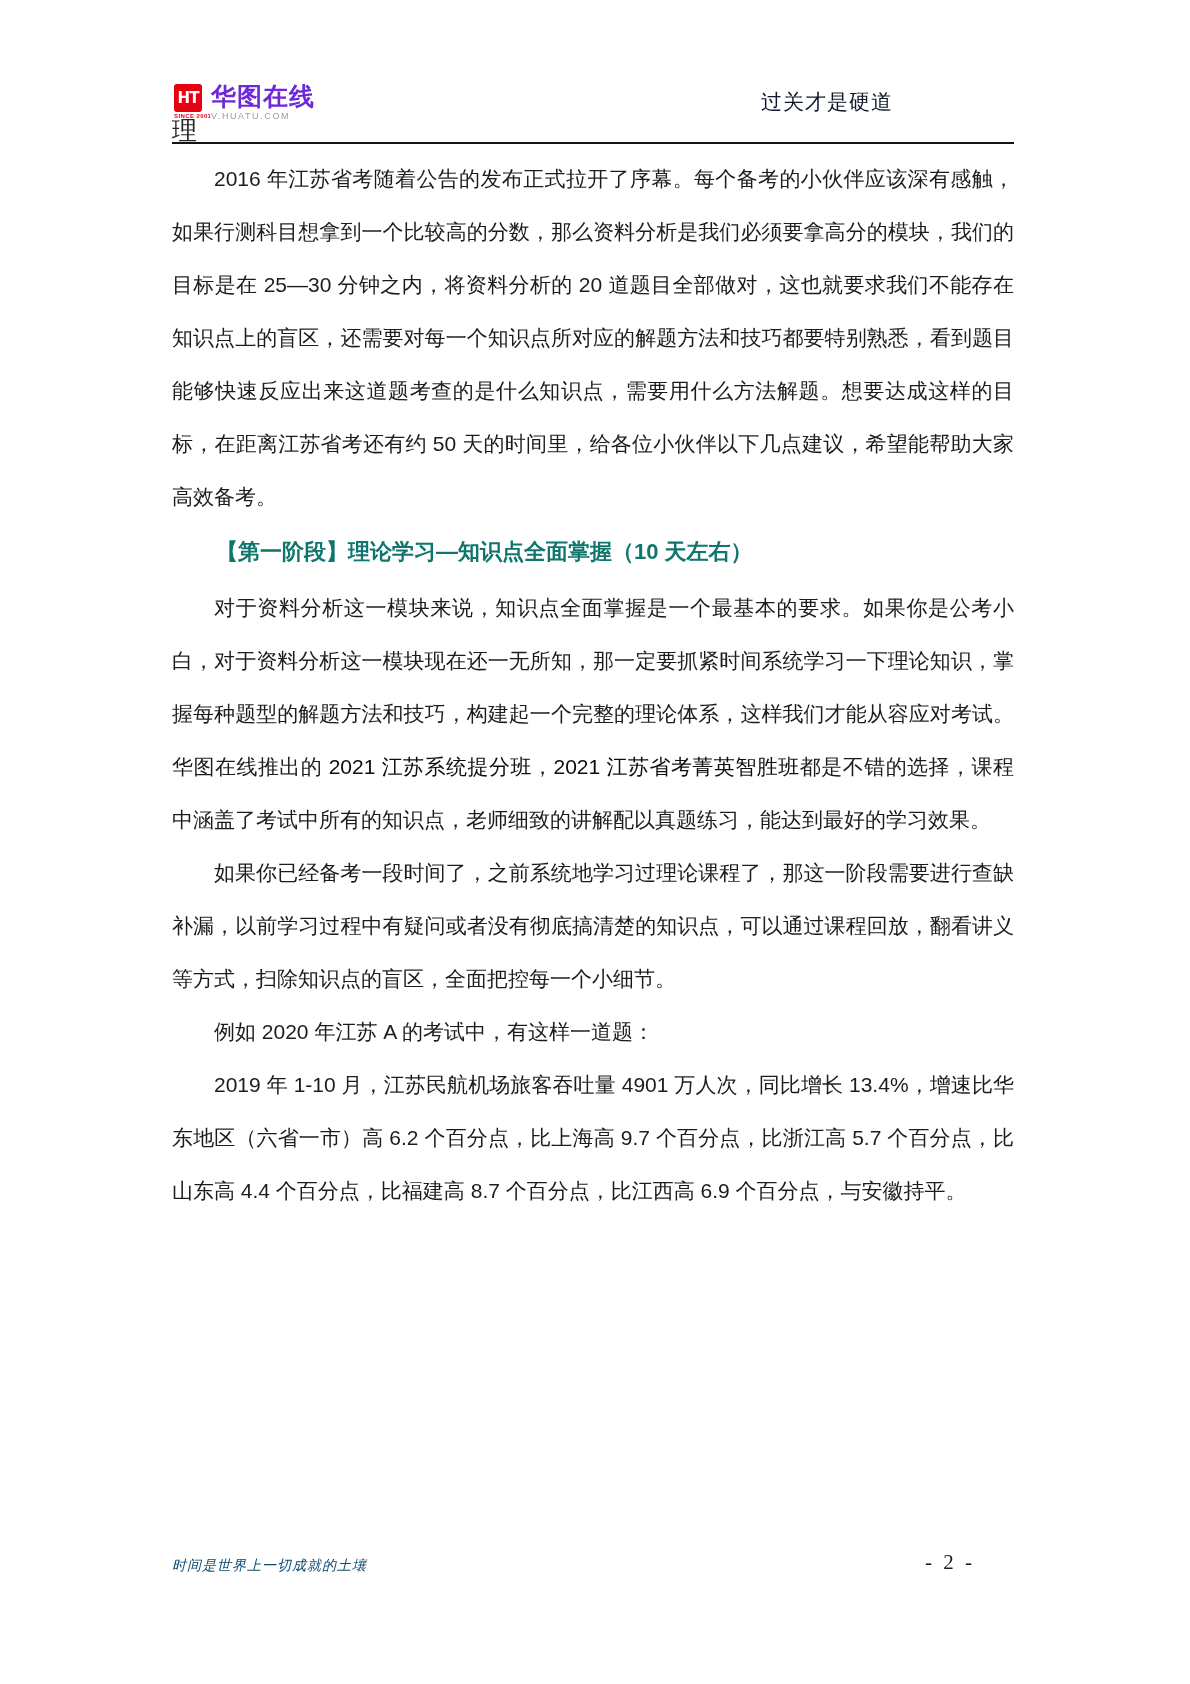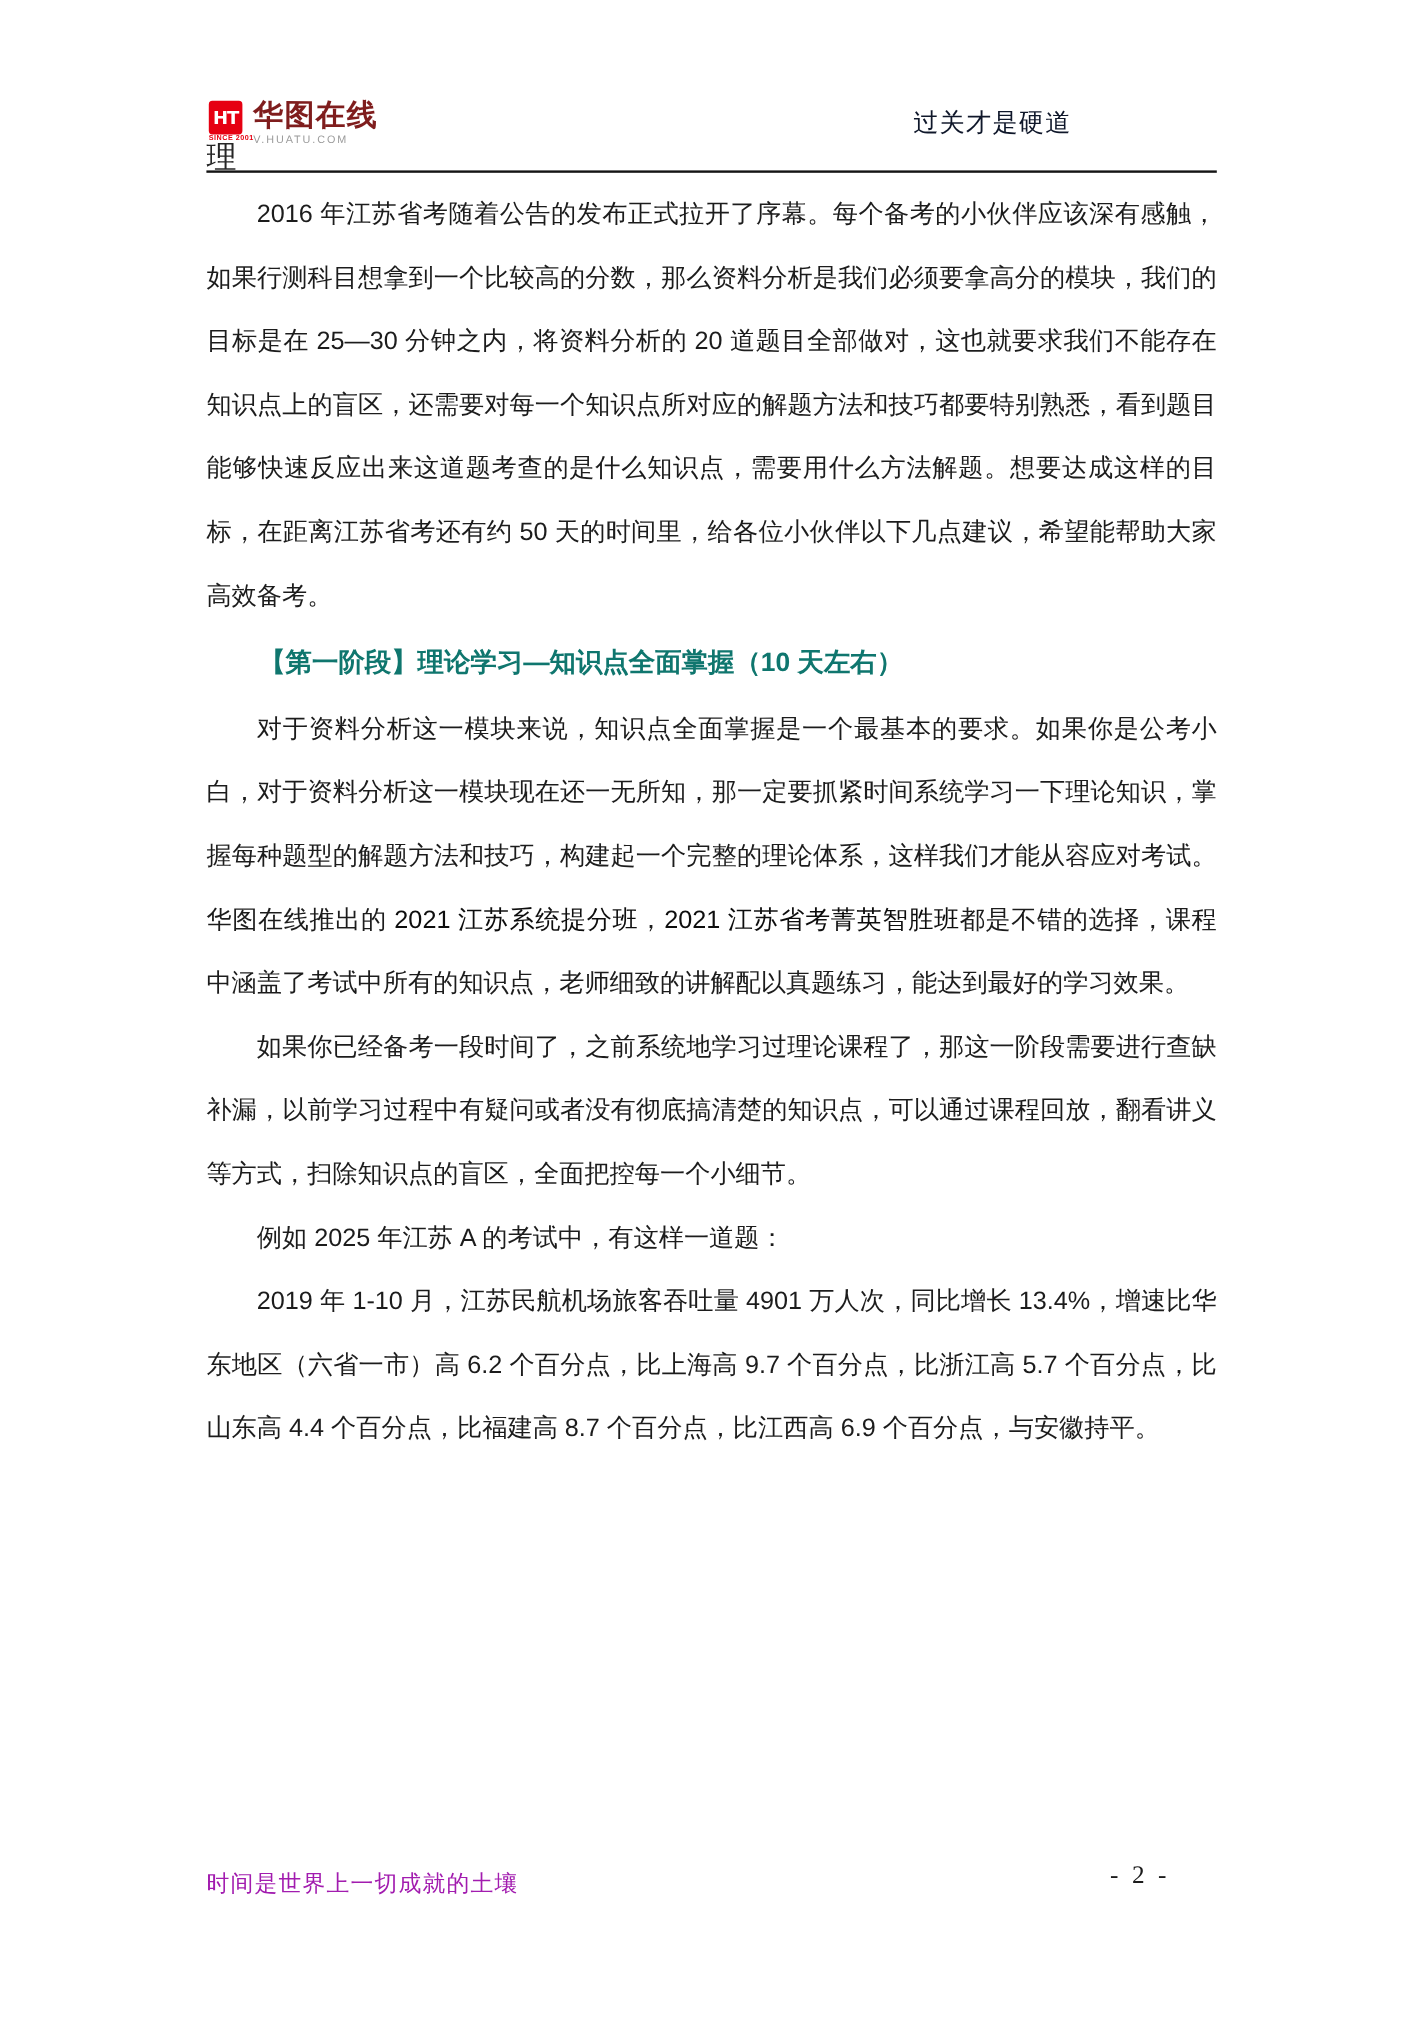--- a/index.html
+++ b/index.html
@@ -42,21 +42,21 @@
     font-weight: bold;
     color: #e60012;
     letter-spacing: 0.4px;
     white-space: nowrap;
   }
   .logo-text { margin-left: 7px; }
   .logo-brand {
     display: block;
     font-size: 25px;
     font-weight: bold;
-    color: #7f1d1d;
+    color: #6d28d9;
     letter-spacing: 1px;
     line-height: 1;
   }
   .logo-site {
     display: block;
     margin-top: 2px;
     font-size: 9px;
     font-weight: normal;
     color: #9b9b9b;
     letter-spacing: 1.6px;
@@ -114,23 +114,24 @@
     position: absolute;
     left: 172px;
     right: 176px;
     top: 1548px;
     display: flex;
     justify-content: space-between;
     align-items: flex-start;
   }
   .footer-motto {
     margin-top: 9px;
-    font-size: 19px;
-    color: #a21caf;
+    font-size: 14px;
+    color: #0c4a6e;
     letter-spacing: 1px;
+    font-style: italic;
   }
   .footer-pagenum {
     margin-top: 2px;
     font-size: 21px;
     color: #1c1c1c;
     font-family: "Liberation Serif", serif;
     letter-spacing: 3px;
   }
 </style>
 </head>
@@ -151,21 +152,21 @@
 
   <div class="slogan">过关才是硬道</div>
   <div class="slogan-overflow">理</div>
   <div class="header-rule"></div>
 
   <div class="doc-body">
     <p>2016 年江苏省考随着公告的发布正式拉开了序幕。每个备考的小伙伴应该深有感触，如果行测科目想拿到一个比较高的分数，那么资料分析是我们必须要拿高分的模块，我们的目标是在 25—30 分钟之内，将资料分析的 20 道题目全部做对，这也就要求我们不能存在知识点上的盲区，还需要对每一个知识点所对应的解题方法和技巧都要特别熟悉，看到题目能够快速反应出来这道题考查的是什么知识点，需要用什么方法解题。想要达成这样的目标，在距离江苏省考还有约 50 天的时间里，给各位小伙伴以下几点建议，希望能帮助大家高效备考。</p>
     <h2>【第一阶段】理论学习—知识点全面掌握（10 天左右）</h2>
     <p><span>对于资料分析这一模块来说，知识点全面掌握是一个最基本的要求。如果你是公考小白，对于资料分析这一模块现在还一无所知，那一定要抓紧时间系统学习一下理论知识，掌握每种题型的解题方法和技巧，构建起一个完整的理论体系，这样我们才能从容应对考试。华图在线推出的 </span><b>2021 江苏系统提分班</b><span>，</span><b>2021 江苏省考菁英智胜班</b><span>都是不错的选择，课程中涵盖了考试中所有的知识点，老师细致的讲解配以真题练习，能达到最好的学习效果。</span></p>
     <p>如果你已经备考一段时间了，之前系统地学习过理论课程了，那这一阶段需要进行查缺补漏，以前学习过程中有疑问或者没有彻底搞清楚的知识点，可以通过课程回放，翻看讲义等方式，扫除知识点的盲区，全面把控每一个小细节。</p>
-    <p>例如 2025 年江苏 A 的考试中，有这样一道题：</p>
+    <p>例如 2020 年江苏 A 的考试中，有这样一道题：</p>
     <p>2019 年 1-10 月，江苏民航机场旅客吞吐量 4901 万人次，同比增长 13.4%，增速比华东地区（六省一市）高 6.2 个百分点，比上海高 9.7 个百分点，比浙江高 5.7 个百分点，比山东高 4.4 个百分点，比福建高 8.7 个百分点，比江西高 6.9 个百分点，与安徽持平。</p>
   </div>
 
   <div class="page-footer">
     <span class="footer-motto">时间是世界上一切成就的土壤</span>
     <span class="footer-pagenum">- 2 -</span>
   </div>
 
 </div>
 

